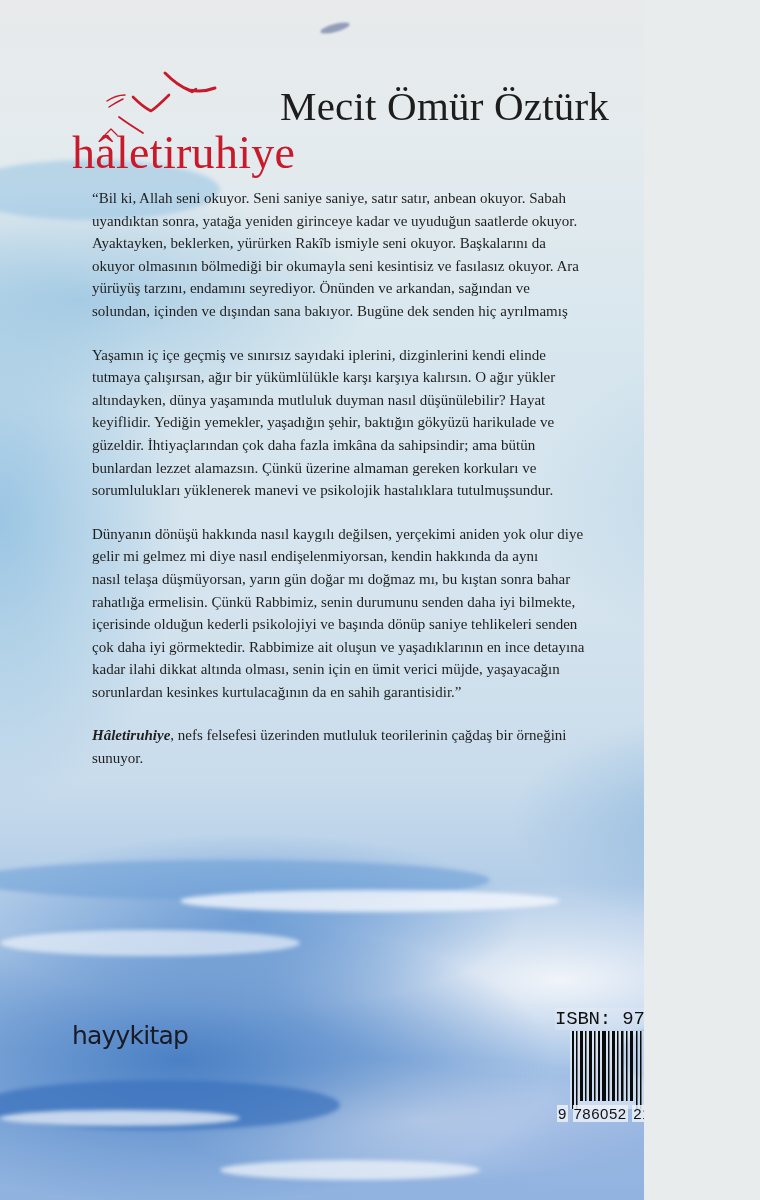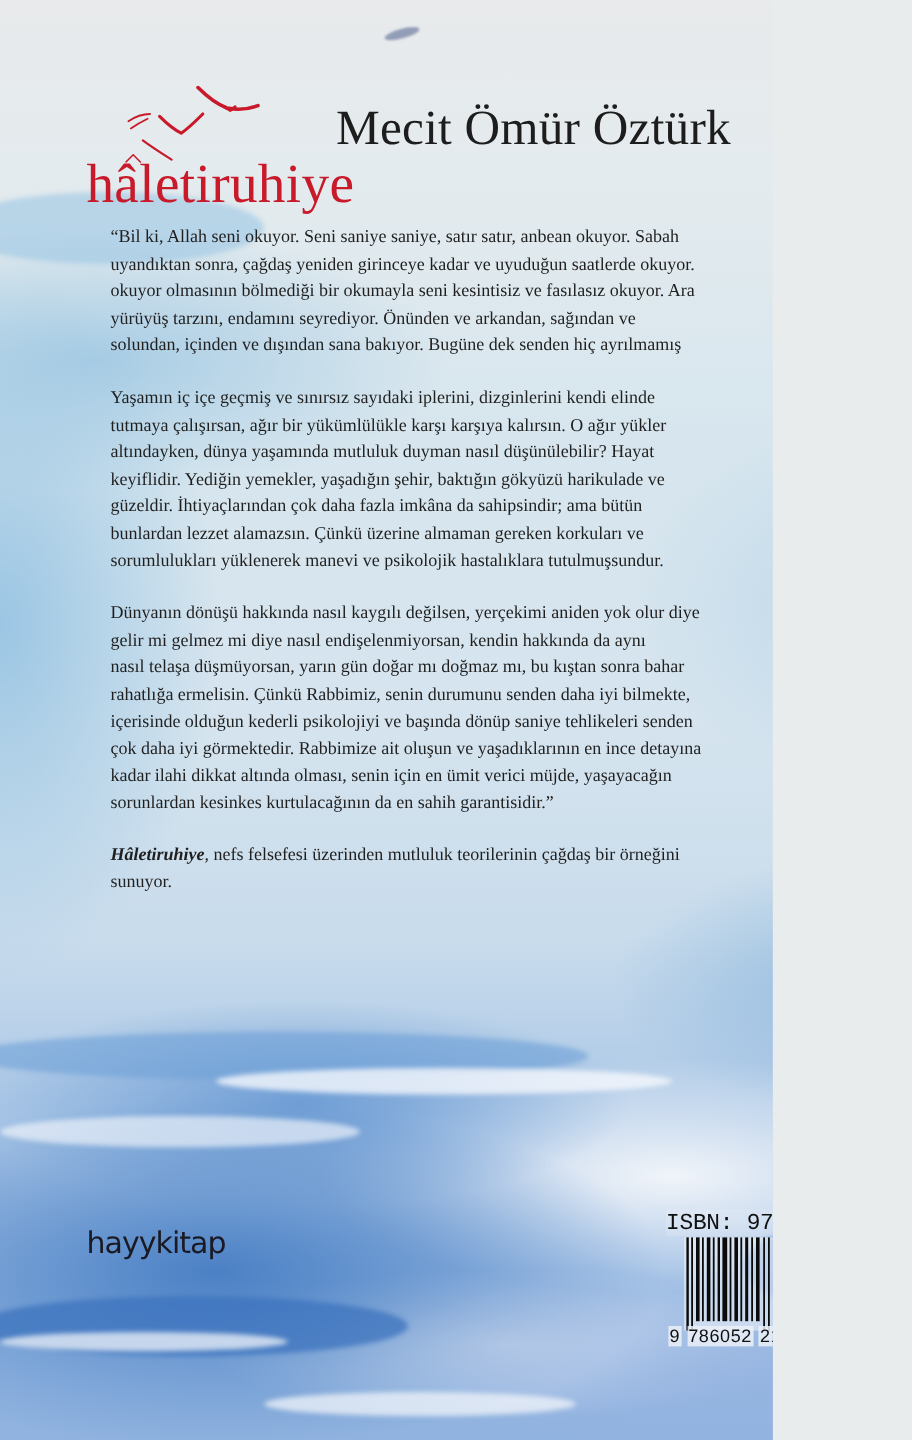--- a/index.html
+++ b/index.html
@@ -85,21 +85,22 @@
       <path d="M10 70 L16 64 L22 70" stroke-width="1.3"></path>
     </g>
   </svg>
 
   <div class="author">Mecit Ömür Öztürk</div>
   <div class="title">hâletiruhiye</div>
 
   <div class="body-text">
     <p>
       <span class="ln">“Bil ki, Allah seni okuyor. Seni saniye saniye, satır satır, anbean okuyor. Sabah</span>
-      <span class="ln">uyandıktan sonra, çağdaş yeniden girinceye kadar ve uyuduğun saatlerde okuyor.</span>
+      <span class="ln">uyandıktan sonra, yatağa yeniden girinceye kadar ve uyuduğun saatlerde okuyor.</span>
+      <span class="ln">Ayaktayken, beklerken, yürürken Rakîb ismiyle seni okuyor. Başkalarını da</span>
       <span class="ln">okuyor olmasının bölmediği bir okumayla seni kesintisiz ve fasılasız okuyor. Ara</span>
       <span class="ln">yürüyüş tarzını, endamını seyrediyor. Önünden ve arkandan, sağından ve</span>
       <span class="ln">solundan, içinden ve dışından sana bakıyor. Bugüne dek senden hiç ayrılmamış</span>
     </p>
     <p>
       <span class="ln">Yaşamın iç içe geçmiş ve sınırsız sayıdaki iplerini, dizginlerini kendi elinde</span>
       <span class="ln">tutmaya çalışırsan, ağır bir yükümlülükle karşı karşıya kalırsın. O ağır yükler</span>
       <span class="ln">altındayken, dünya yaşamında mutluluk duyman nasıl düşünülebilir? Hayat</span>
       <span class="ln">keyiflidir. Yediğin yemekler, yaşadığın şehir, baktığın gökyüzü harikulade ve</span>
       <span class="ln">güzeldir. İhtiyaçlarından çok daha fazla imkâna da sahipsindir; ama bütün</span>

